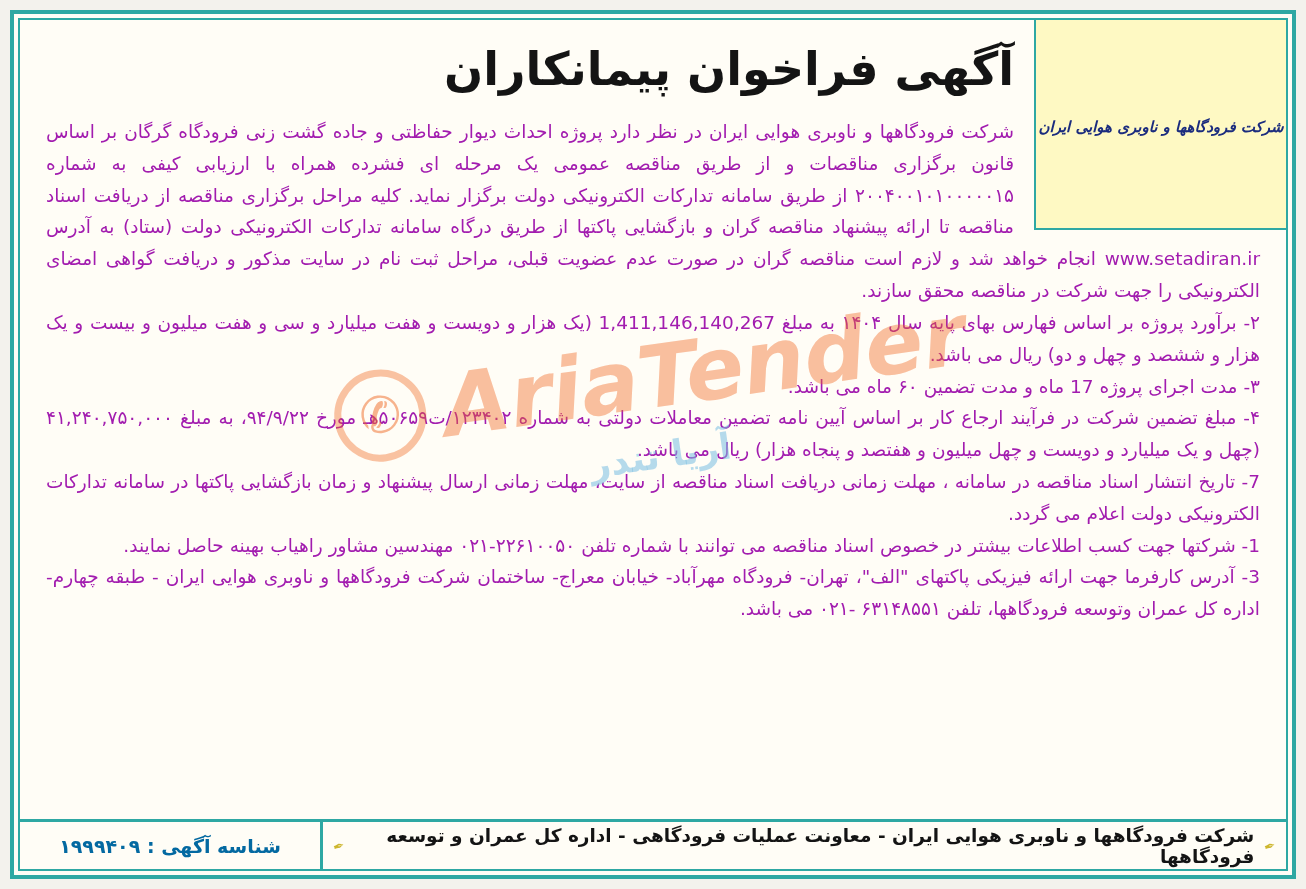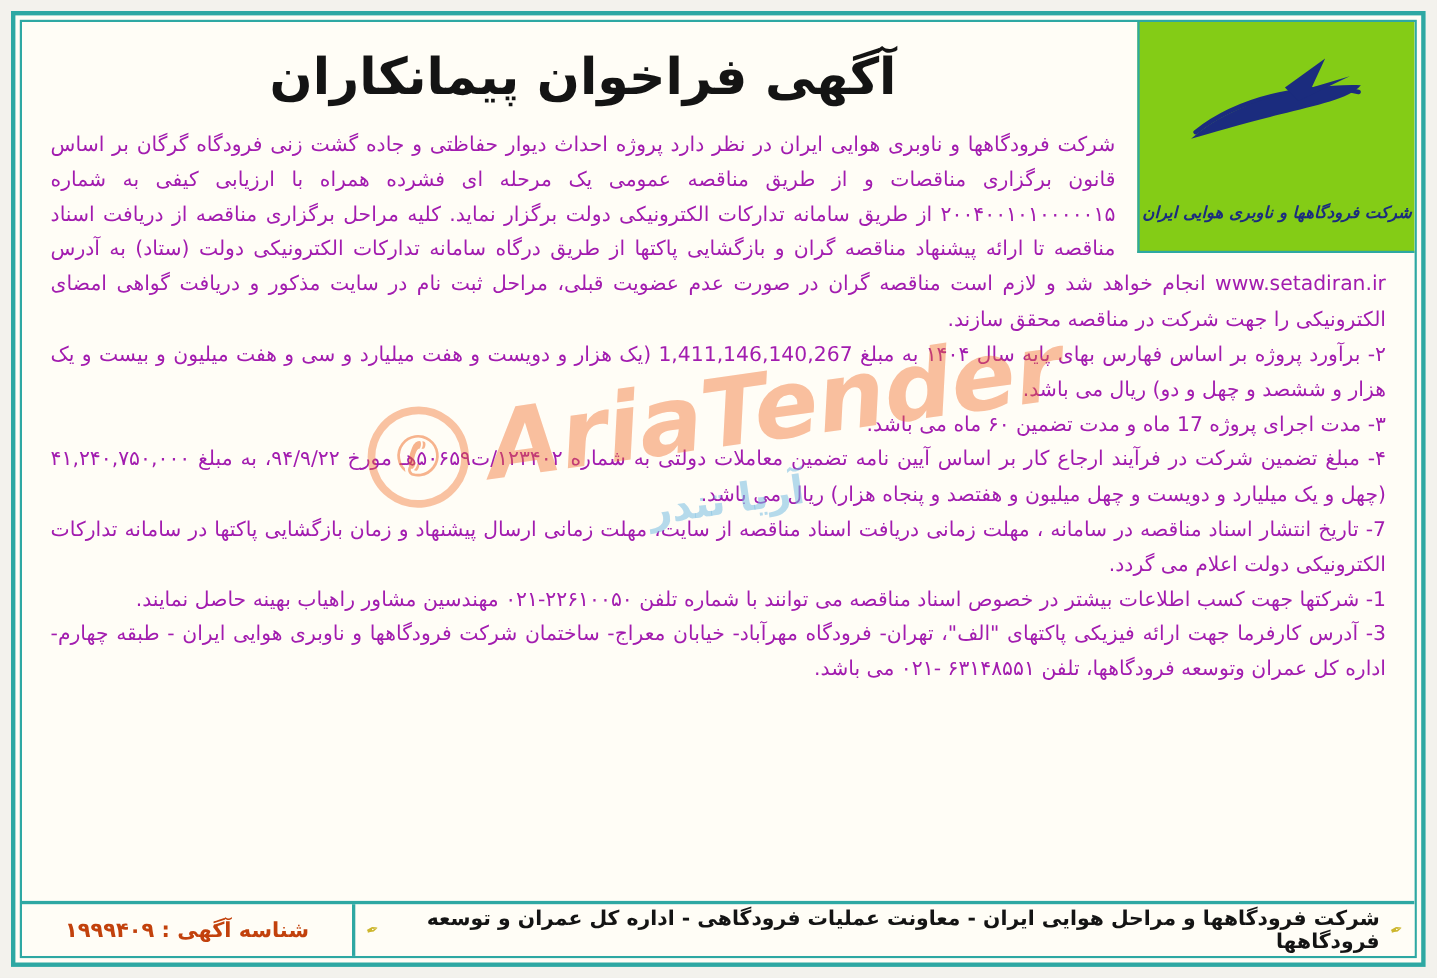--- a/index.html
+++ b/index.html
@@ -34,41 +34,40 @@
     overflow:hidden;
   }
   
   .logo-box {
     float:right;
     width:252px; height:210px;
     margin:-8px -26px 10px 20px;
     border-right:0;
     border-left:2px solid #2ea8a3;
     border-bottom:2px solid #2ea8a3;
-    display:flex; flex-direction:column;
+    display:flex; flex-direction:row;
     align-items:center; justify-content:center;
     padding:8px 10px;
-    background:#84cc16;
+    background:#fef9c3;
   }
   .logo-svg { display:block; }
   .logo-caption {
     margin-top:6px;
     color:#1b2c7e;
     font-size:15px;
     font-weight:bold;
     font-style:italic;
     text-align:center;
     line-height:1.4;
     white-space:nowrap;
   }
   .title {
     font-size:46px;
     font-weight:bold;
     color:#141414;
-    text-align:center;
     margin:14px 0 20px 0;
     letter-spacing:1px;
   }
   .body-text {
     font-size:18.5px;
     line-height:1.72;
     text-align:justify;
     color:#a21caf;
     margin:0;
   }
@@ -89,21 +88,21 @@
     font-size:18.5px;
     color:#141414;
     padding:0 10px;
   }
   .footer-divider { width:3px; background:#2ea8a3; }
   .footer-id {
     width:300px;
     display:flex; align-items:center; justify-content:center;
     font-weight:bold;
     font-size:19px;
-    color:#c2410c;
+    color:#0369a1;
   }
   .pen-mark {
     color:#cdb62d;
     font-size:14px;
     line-height:1;
     transform:rotate(-20deg);
   }
   
   .watermark {
     position:absolute;
@@ -179,21 +178,21 @@
         <div class="wm-main">
           <span class="wm-phone">✆</span>
           <span>AriaTender</span>
         </div>
         <div class="wm-sub">آریا تندر</div>
       </div>
 
       <div class="footer">
         <div class="footer-org">
           <span class="pen-mark">✒</span>
-          <span>شرکت فرودگاهها و مراحل هوایی ایران - معاونت عملیات فرودگاهی - اداره کل عمران و توسعه فرودگاهها</span>
+          <span>شرکت فرودگاهها و ناوبری هوایی ایران - معاونت عملیات فرودگاهی - اداره کل عمران و توسعه فرودگاهها</span>
           <span class="pen-mark">✒</span>
         </div>
         <div class="footer-divider"></div>
         <div class="footer-id">شناسه آگهی : ۱۹۹۹۴۰۹</div>
       </div>
 
     </div>
   </div>
 </div>
 

